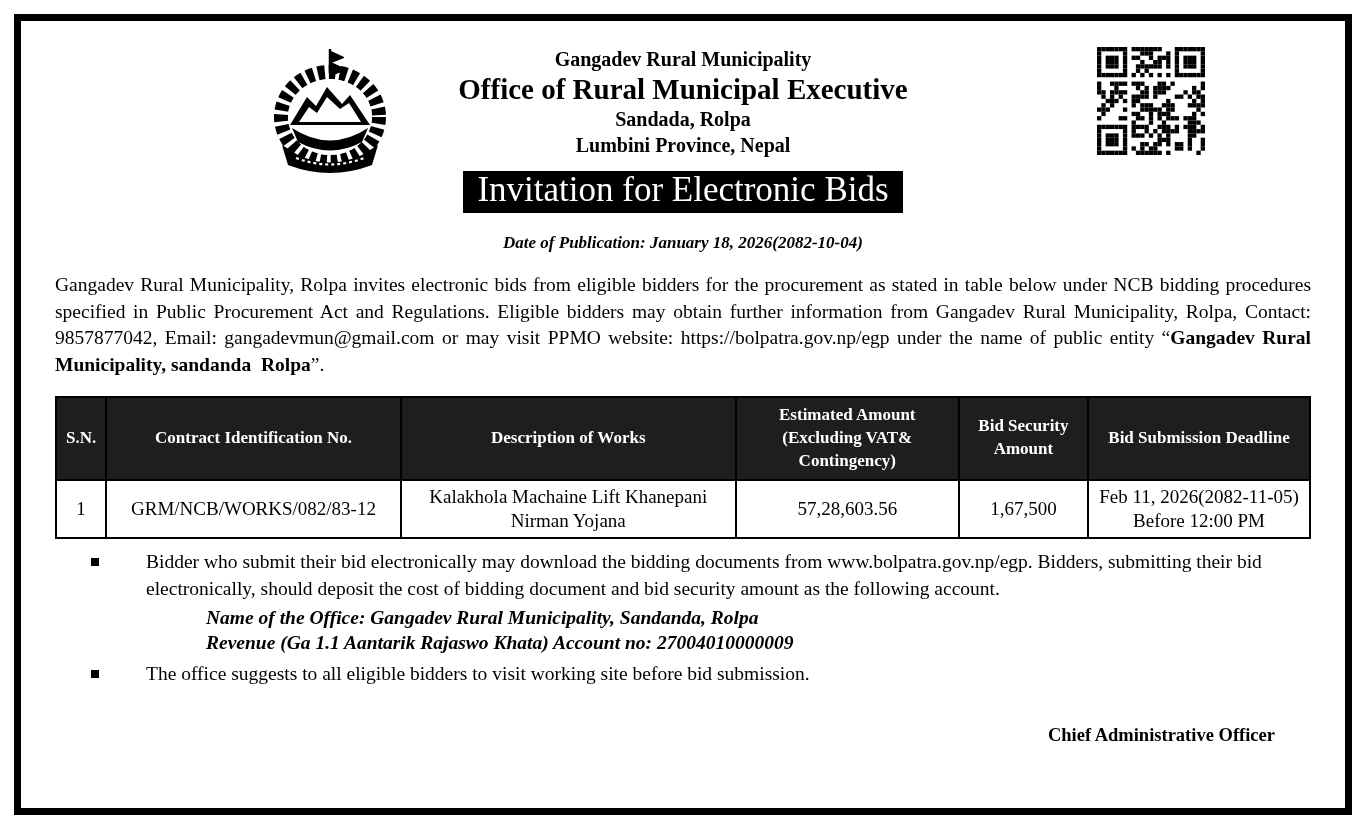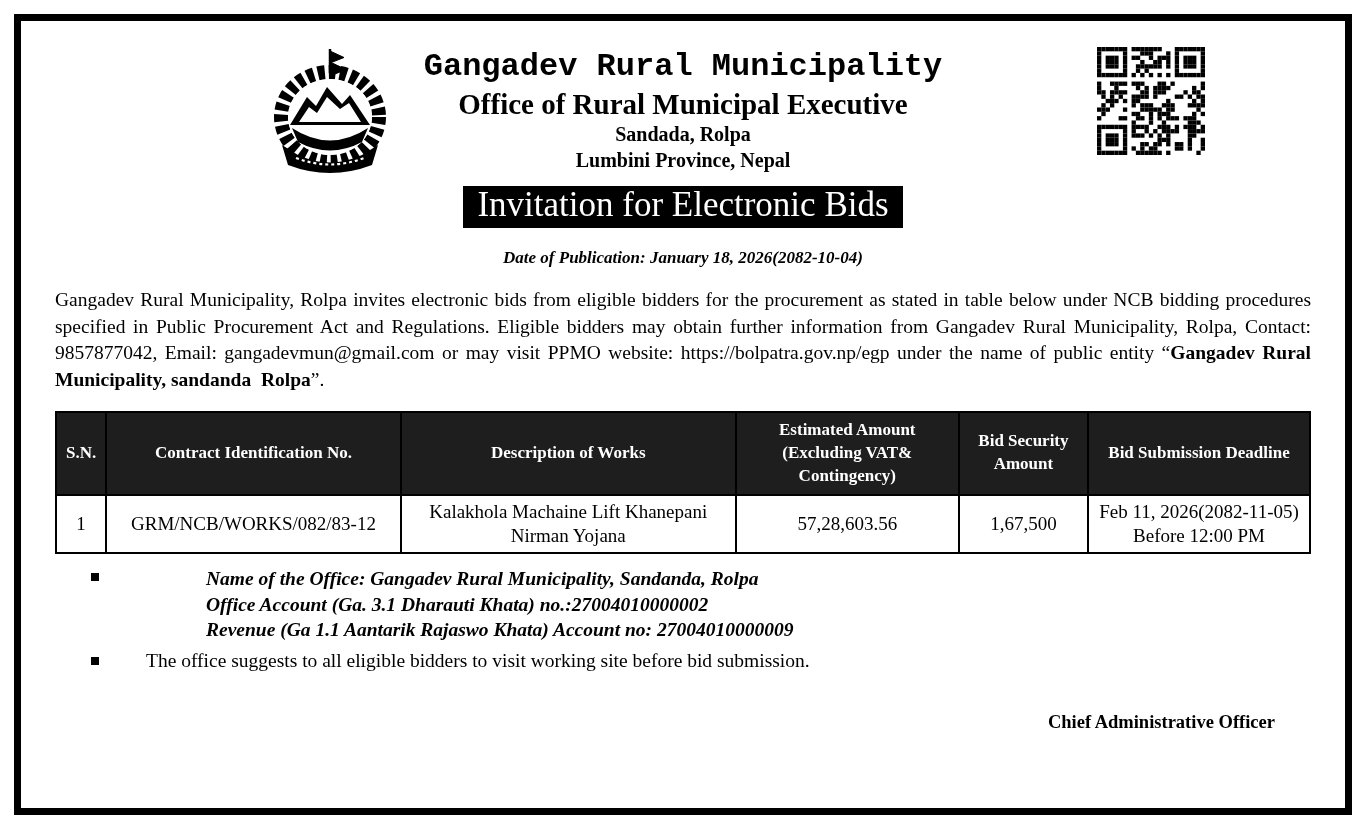--- a/index.html
+++ b/index.html
@@ -13,21 +13,21 @@
     border:7px solid #000; background:#fff; overflow:hidden;
   }
   .header { position:relative; padding-top:26px; }
   .logo {
     position:absolute; left:247px; top:28px; width:124px; height:126px;
   }
   .qr {
     position:absolute; right:140px; top:26px; width:108px; height:108px; background:#fff;
   }
   .h-center { text-align:center; }
-  .org    { font-size:32px; font-weight:bold; line-height:1.25;font-family:Liberation Mono, monospace; }
+  .org    { font-size:20px; font-weight:bold; line-height:1.25; }
   .office { font-size:29px; font-weight:bold; line-height:1.18; }
   .addr   { font-size:20px; font-weight:bold; line-height:1.3; }
   .banner-wrap { text-align:center; margin-top:13px; }
   .banner {
     display:inline-block; background:#000; color:#fff;
     font-size:35px; font-weight:normal; padding:1px 14px 5px; line-height:1.02;
   }
   .pubdate {
     text-align:center; font-weight:bold; font-style:italic;
     font-size:17px; margin-top:20px;
@@ -446,23 +446,23 @@
         </tr>
       </tbody>
     </table>
   </div>
 
   <div class="notes">
 
     <div class="bullet-row">
       <span class="bullet-marker"></span>
       <div class="bullet-text">
+        <span>Bidder who submit their bid electronically may download the bidding documents from www.bolpatra.gov.np/egp. Bidders, submitting their bid electronically, should deposit the cost of bidding document and bid security amount as the following account.</span>
         <div class="bank-lines">
           <div class="bank-line">Name of the Office: Gangadev Rural Municipality, Sandanda, Rolpa</div>
-          <div class="bank-line">Office Account (Ga. 3.1 Dharauti Khata) no.:27004010000002</div>
           <div class="bank-line">Revenue (Ga 1.1 Aantarik Rajaswo Khata) Account no: 27004010000009</div>
         </div>
       </div>
     </div>
 
     <div class="bullet-row">
       <span class="bullet-marker"></span>
       <div class="bullet-text">The office suggests to all eligible bidders to visit working site before bid submission.</div>
     </div>
 

